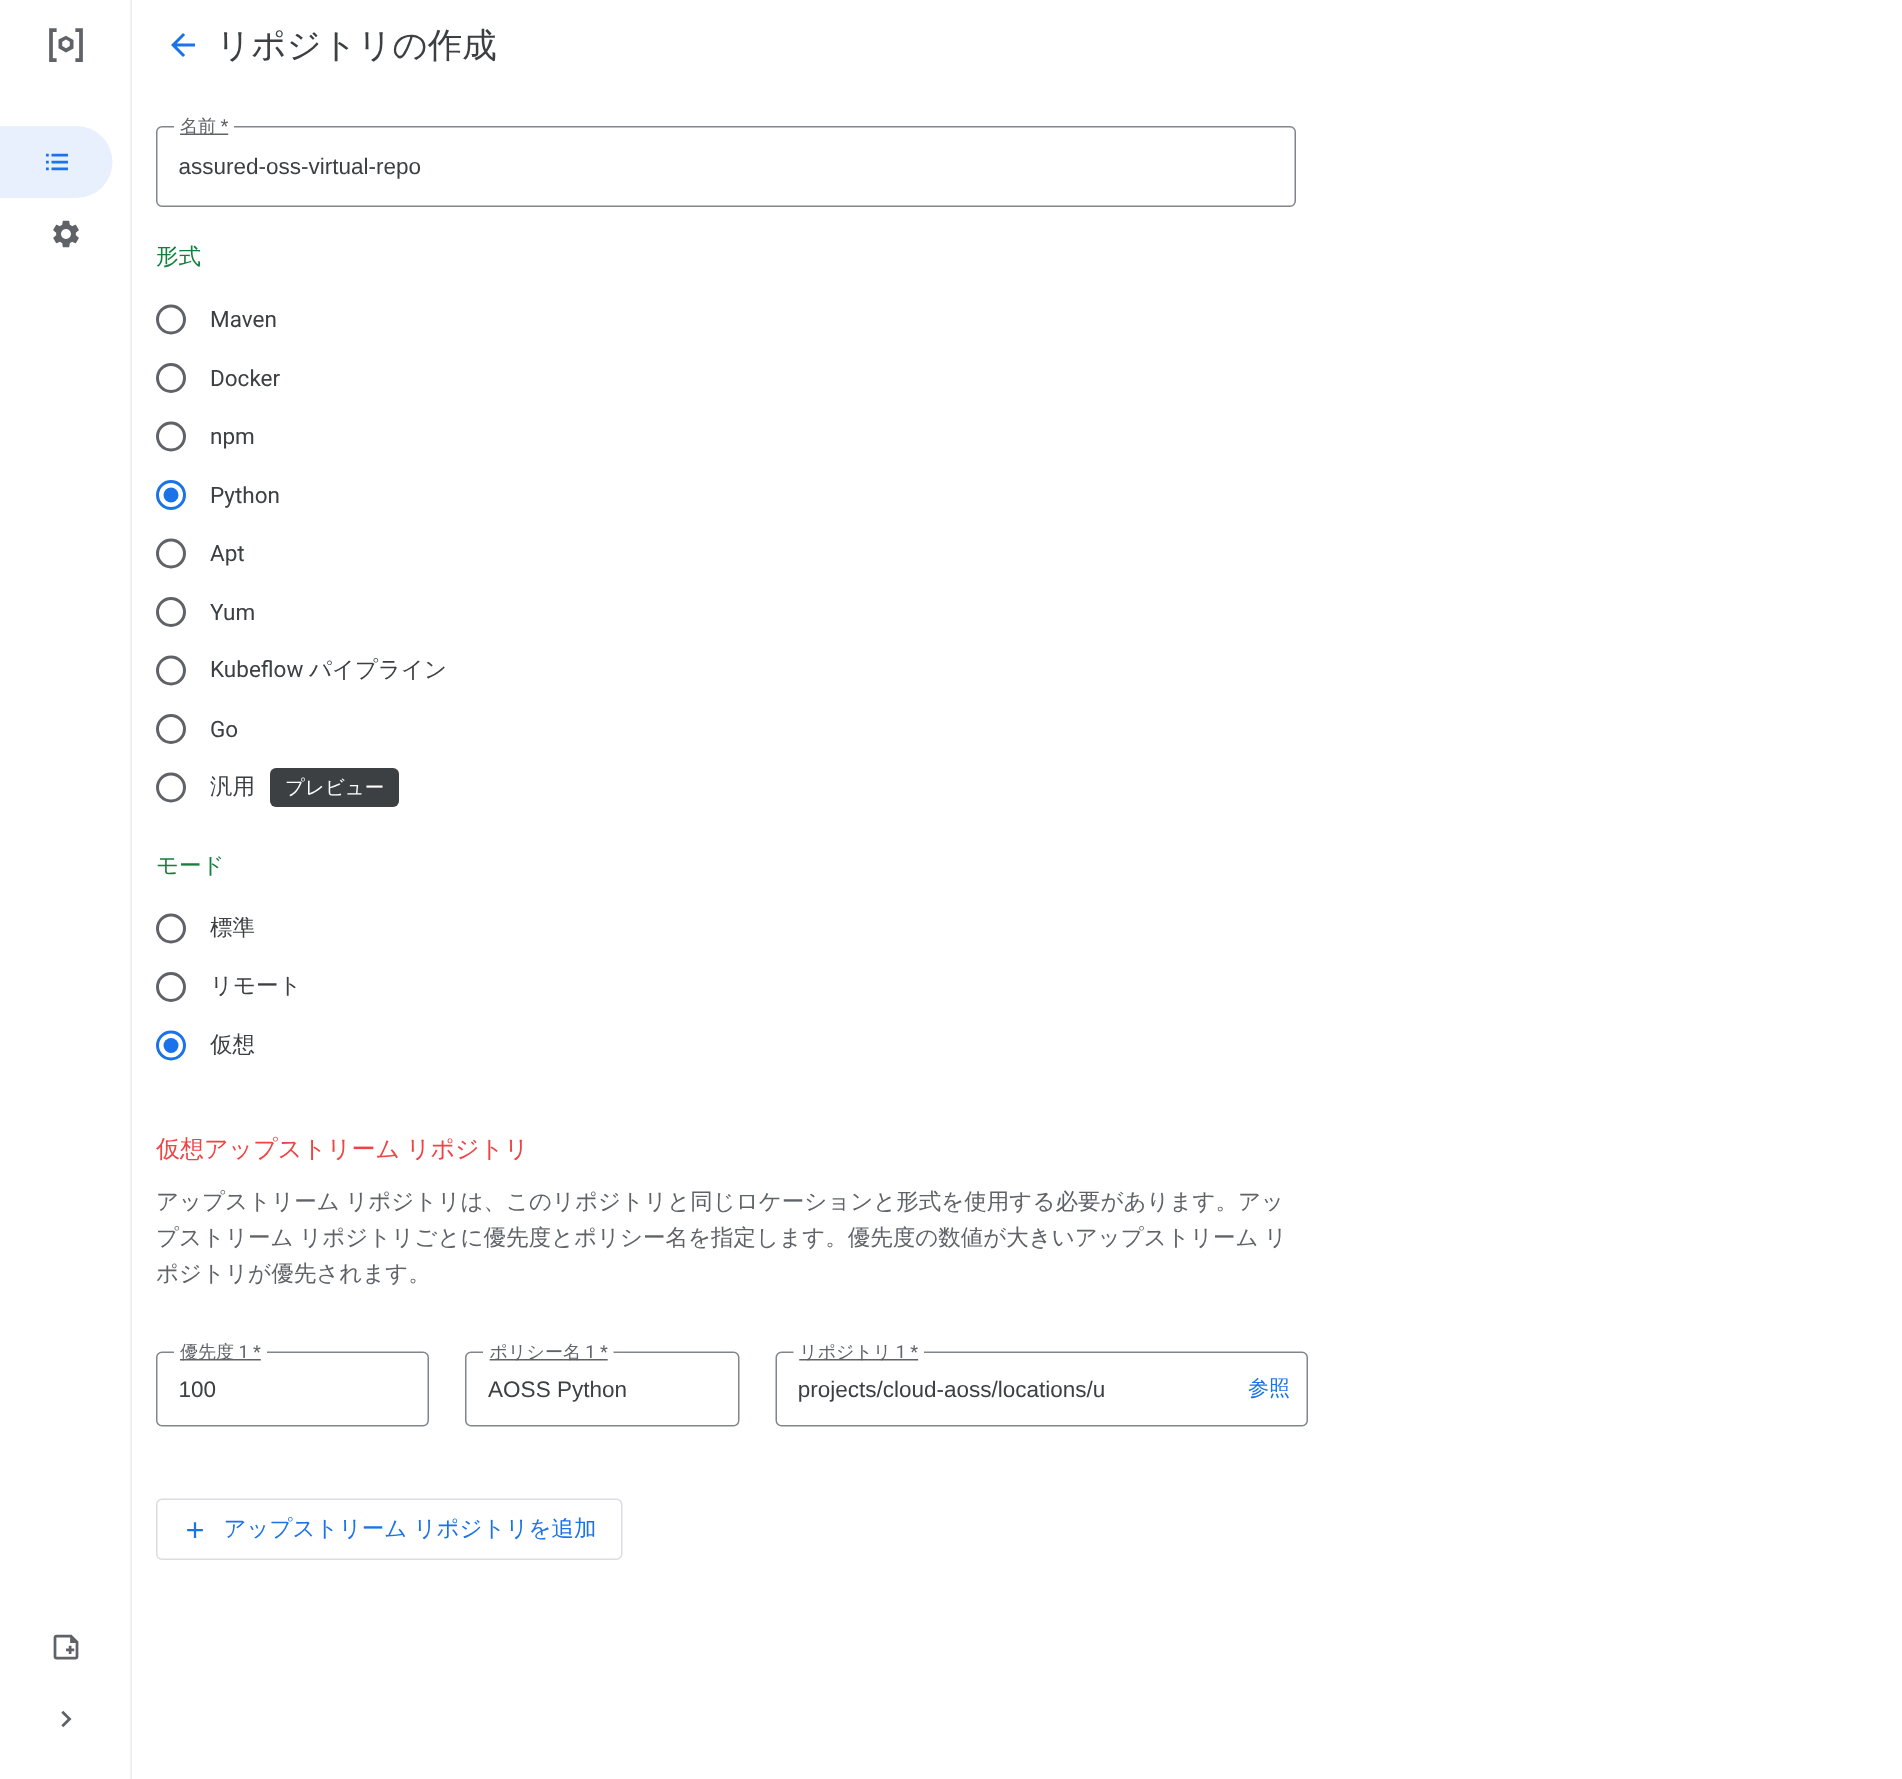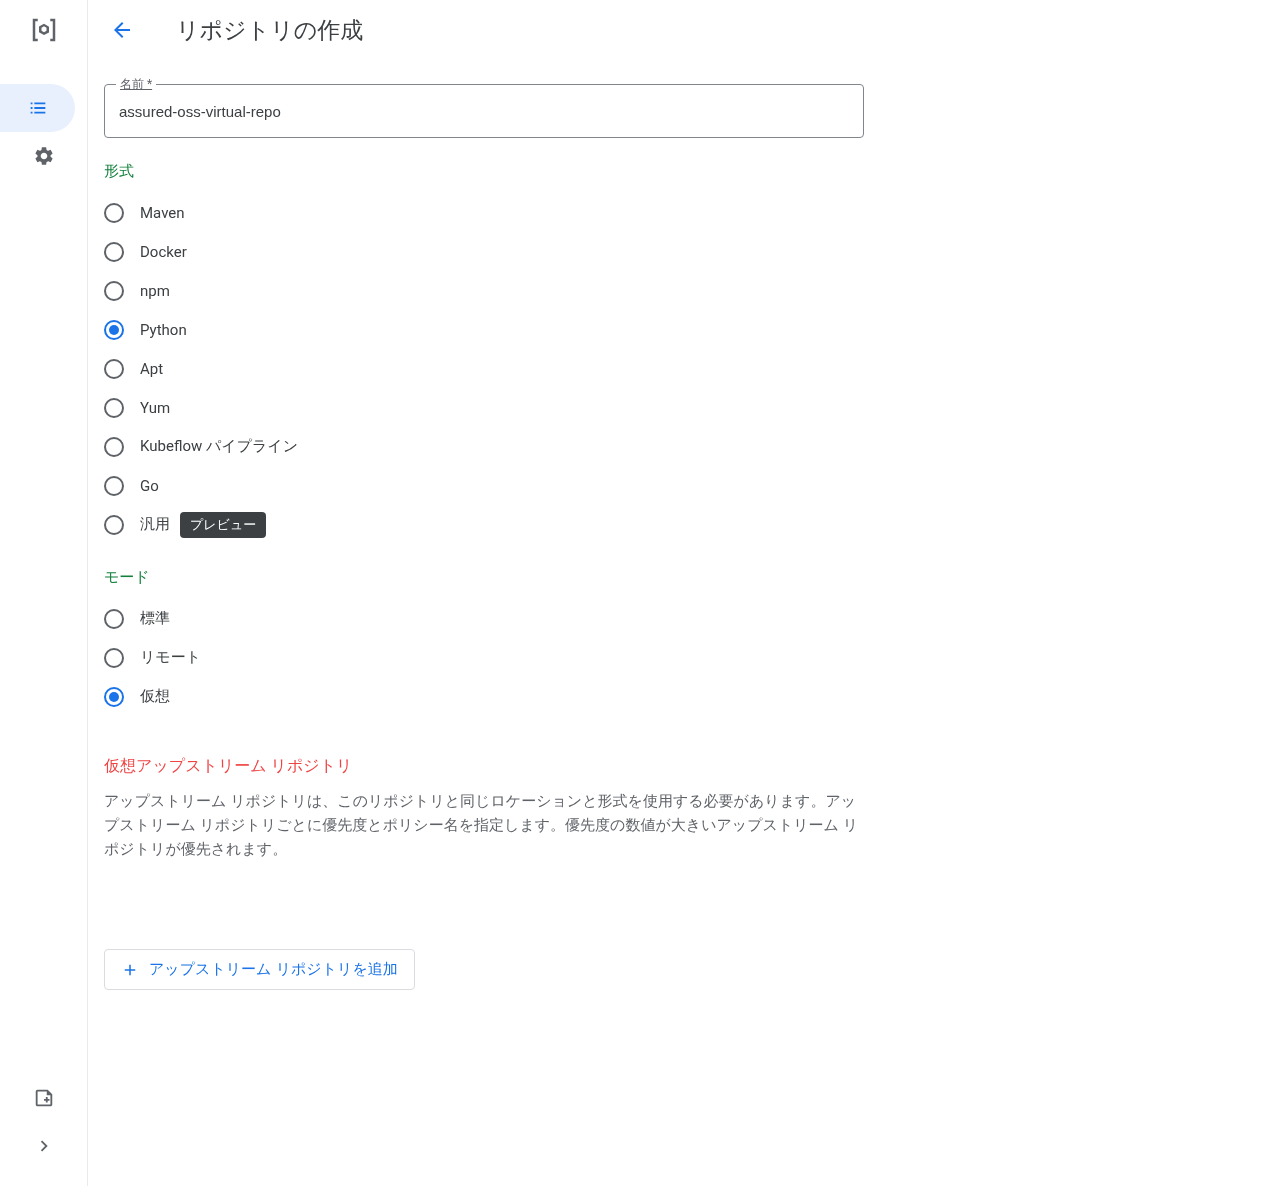--- a/index.html
+++ b/index.html
@@ -7,21 +7,21 @@
     .app { display: flex; height: 1186px; width: 1268px; }
     .sidebar { width: 88px; border-right: 1px solid #e8eaed; display: flex; flex-direction: column; background: #fff; }
     .sidebar-logo { height: 60px; display: flex; align-items: center; justify-content: center; }
     .sidebar-nav { flex: 1; padding-top: 24px; }
     .nav-item { height: 48px; display: flex; align-items: center; justify-content: center; cursor: pointer; }
     .nav-item.active { background: #e8f0fe; border-radius: 0 24px 24px 0; margin-right: 12px; }
     .nav-item.active svg { fill: #1a73e8; }
     .nav-item svg { fill: #5f6368; }
     .sidebar-bottom { padding-bottom: 16px; }
     .main { flex: 1; display: flex; flex-direction: column; }
-    .header { height: 60px; display: flex; align-items: center; padding: 16px 16px; gap: 36px; }
+    .header { height: 60px; display: flex; align-items: center; padding: 16px 16px; gap: 4px; }
     .back-btn { width: 36px; height: 36px; display: flex; align-items: center; justify-content: center; cursor: pointer; border-radius: 50%; }
     .back-btn svg { fill: #1a73e8; }
     .page-title { font-size: 23px; font-weight: 400; color: #3c4043; }
     .content { padding: 24px 16px; max-width: 800px; }
     .field-wrapper { position: relative; margin-bottom: 24px; }
     .field-label { position: absolute; top: -8px; left: 12px; background: #fff; padding: 0 4px; font-size: 12px; color: #5f6368; text-decoration: underline; }
     .text-input { width: 100%; height: 54px; border: 1px solid #80868b; border-radius: 4px; padding: 0 14px; font-size: 15px; color: #3c4043; outline: none; }
     .text-input.wide { width: 760px; }
     .section-label { font-size: 15px; color: #15803d; margin-bottom: 12px; margin-top: 8px; }
     .radio-group { margin-bottom: 24px; }
@@ -149,20 +149,35 @@
           </div>
         <div class="radio-item selected">
             <span class="radio-circle"></span>
             <span class="radio-label">仮想</span>
           </div>
       </div>
 
       <div class="section-heading">仮想アップストリーム リポジトリ</div>
       <div class="section-desc">アップストリーム リポジトリは、このリポジトリと同じロケーションと形式を使用する必要があります。アップストリーム リポジトリごとに優先度とポリシー名を指定します。優先度の数値が大きいアップストリーム リポジトリが優先されます。</div>
 
+      <div class="row-fields">
+        <div class="field-sm priority">
+          <span class="field-label">優先度 1 *</span>
+          <input class="text-input" value="100" style="">
+        </div>
+        <div class="field-sm policy">
+          <span class="field-label">ポリシー名 1 *</span>
+          <input class="text-input" value="AOSS Python" style="">
+        </div>
+        <div class="field-sm repo">
+          <span class="field-label">リポジトリ 1 *</span>
+          <input class="text-input repo-input" value="projects/cloud-aoss/locations/u" style="">
+          <span class="browse-link">参照</span>
+        </div>
+      </div>
 
       <button class="add-btn">
         <svg width="18" height="18" viewBox="0 0 24 24">
             <path d="M19 13h-6v6h-2v-6H5v-2h6V5h2v6h6v2z"></path>
           </svg>
         <span>アップストリーム リポジトリを追加</span>
       </button>
     </div>
   </div>
 </div>

